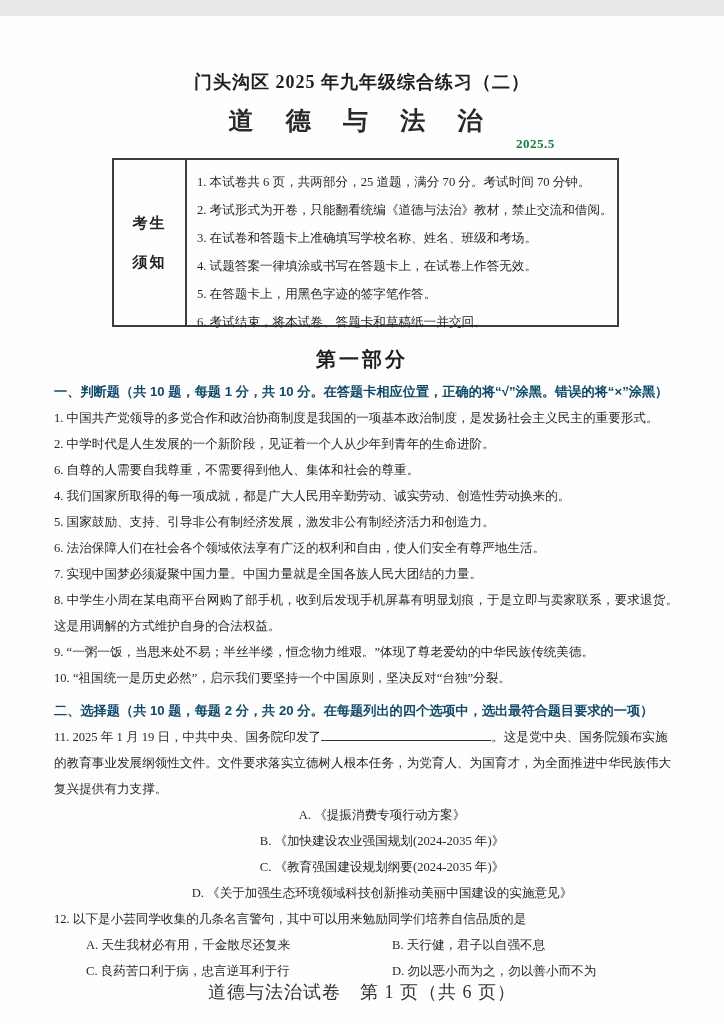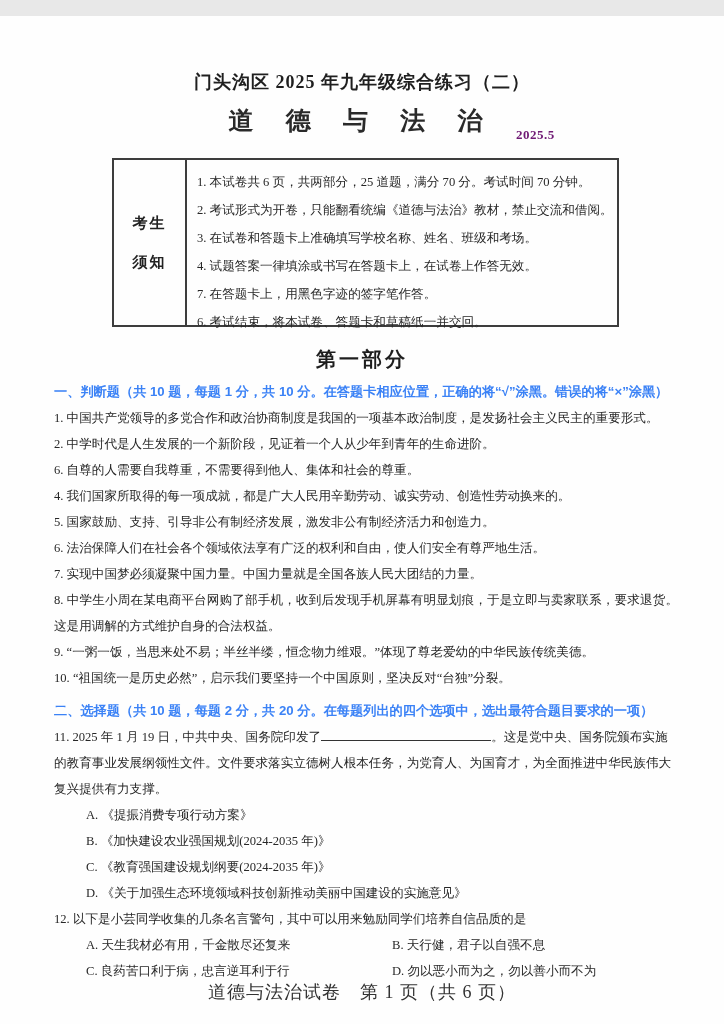--- a/index.html
+++ b/index.html
@@ -19,22 +19,22 @@
     font-size:18px; font-weight:700; letter-spacing:1px;
     color:#1f1f1f;
   }
   .subject {
     position:absolute; top:88px; left:0; width:100%;
     text-align:center;
     font-size:25px; font-weight:700; letter-spacing:13px;
     color:#2a2a2a;
   }
   .exam-date {
-    position:absolute; top:111px; left:516px;
-    font-size:13px; font-weight:700; color:#701a75;
+    position:absolute; top:120px; left:516px;
+    font-size:13px; font-weight:700; color:#15803d;
     letter-spacing:0.5px;
   }
   .notice-box {
     position:absolute; top:142px; left:112px;
     width:507px; height:169px;
     border:2px solid #3d3d3d;
     display:flex;
   }
   .notice-label {
     width:73px; border-right:2px solid #3d3d3d;
@@ -54,34 +54,34 @@
     text-align:center;
     font-family:"Liberation Sans","DejaVu Sans",sans-serif;
     font-size:20px; font-weight:700; letter-spacing:3px; color:#1e1e1e;
   }
   .body-flow {
     position:absolute; top:363px; left:54px; width:624px;
   }
   .sec-heading {
     font-family:"Liberation Sans","DejaVu Sans",sans-serif;
     font-weight:700; font-size:13.2px; line-height:26px;
-    white-space:nowrap; color:#3b82f6;
+    white-space:nowrap; color:#0c4a6e;
   }
   .sec-heading.second { margin-top:7px; }
   .q-line {
     font-size:12.6px; line-height:26px; white-space:nowrap; color:#272727;
   }
   .q-wrap {
     font-size:12.6px; line-height:26px; text-align:justify; color:#272727;
   }
   .blank-line {
     display:inline-block; width:170px; height:12px;
     border-bottom:1px solid #333; vertical-align:baseline;
   }
-  .opt { padding-left:32px; }
+  .opt { padding-left:32px;text-align:center; }
   .opt-row { display:flex; padding-left:32px; }
   .opt-row .opt-left { width:306px; }
   .footer {
     position:absolute; top:964px; left:0; width:100%;
     text-align:center; font-size:18px; color:#333; letter-spacing:1px;
   }
 </style>
 </head>
 <body>
 
@@ -95,21 +95,21 @@
   <div class="notice-box">
     <div class="notice-label">
       <div>考生</div>
       <div>须知</div>
     </div>
     <div class="notice-items">
       <div class="n-item">1. 本试卷共 6 页，共两部分，25 道题，满分 70 分。考试时间 70 分钟。</div>
       <div class="n-item">2. 考试形式为开卷，只能翻看统编《道德与法治》教材，禁止交流和借阅。</div>
       <div class="n-item">3. 在试卷和答题卡上准确填写学校名称、姓名、班级和考场。</div>
       <div class="n-item">4. 试题答案一律填涂或书写在答题卡上，在试卷上作答无效。</div>
-      <div class="n-item">7. 在答题卡上，用黑色字迹的签字笔作答。</div>
+      <div class="n-item">5. 在答题卡上，用黑色字迹的签字笔作答。</div>
       <div class="n-item">6. 考试结束，将本试卷、答题卡和草稿纸一并交回。</div>
     </div>
   </div>
 
   <div class="part-heading">第一部分</div>
 
   <div class="body-flow">
 
     <div class="sec-heading">一、判断题（共 10 题，每题 1 分，共 10 分。在答题卡相应位置，正确的将“√”涂黑。错误的将“×”涂黑）</div>
 

